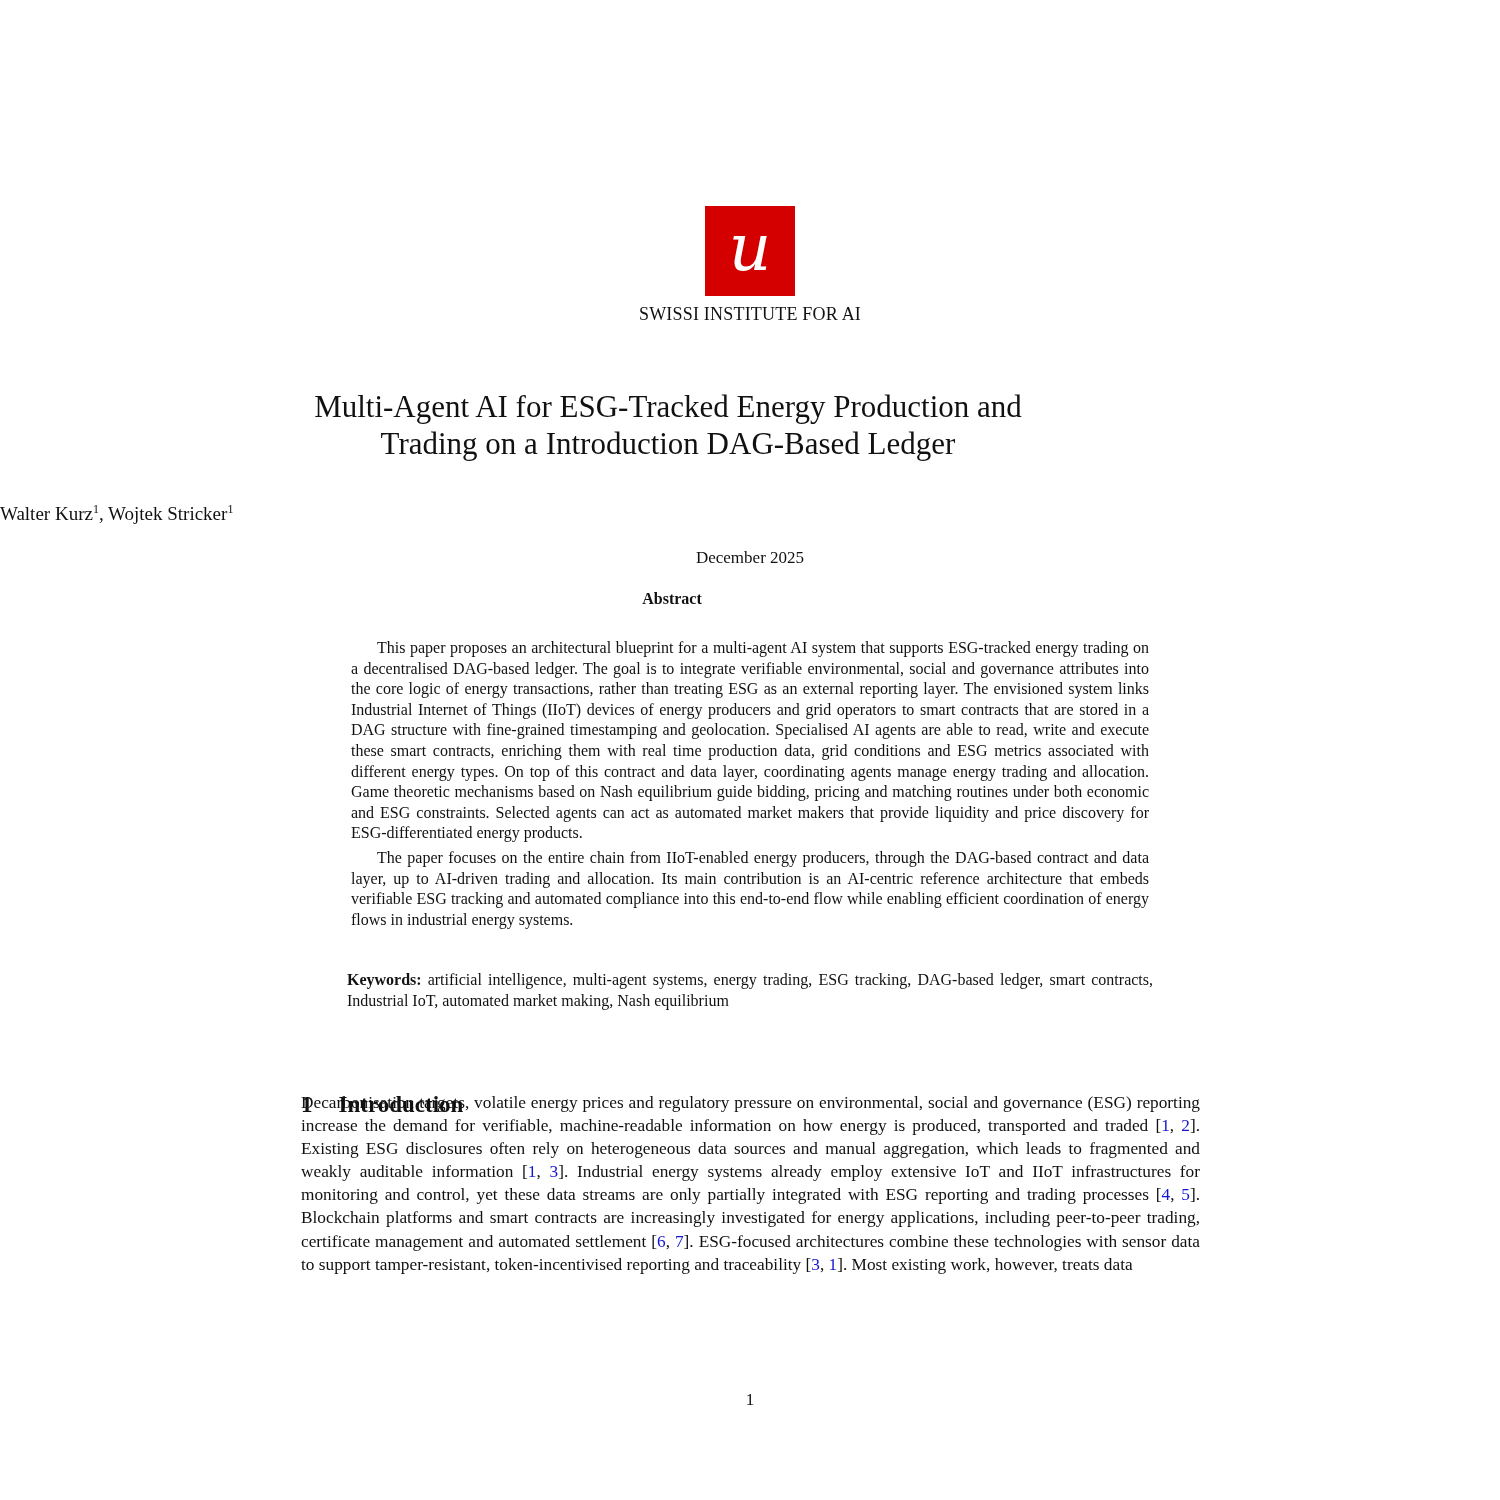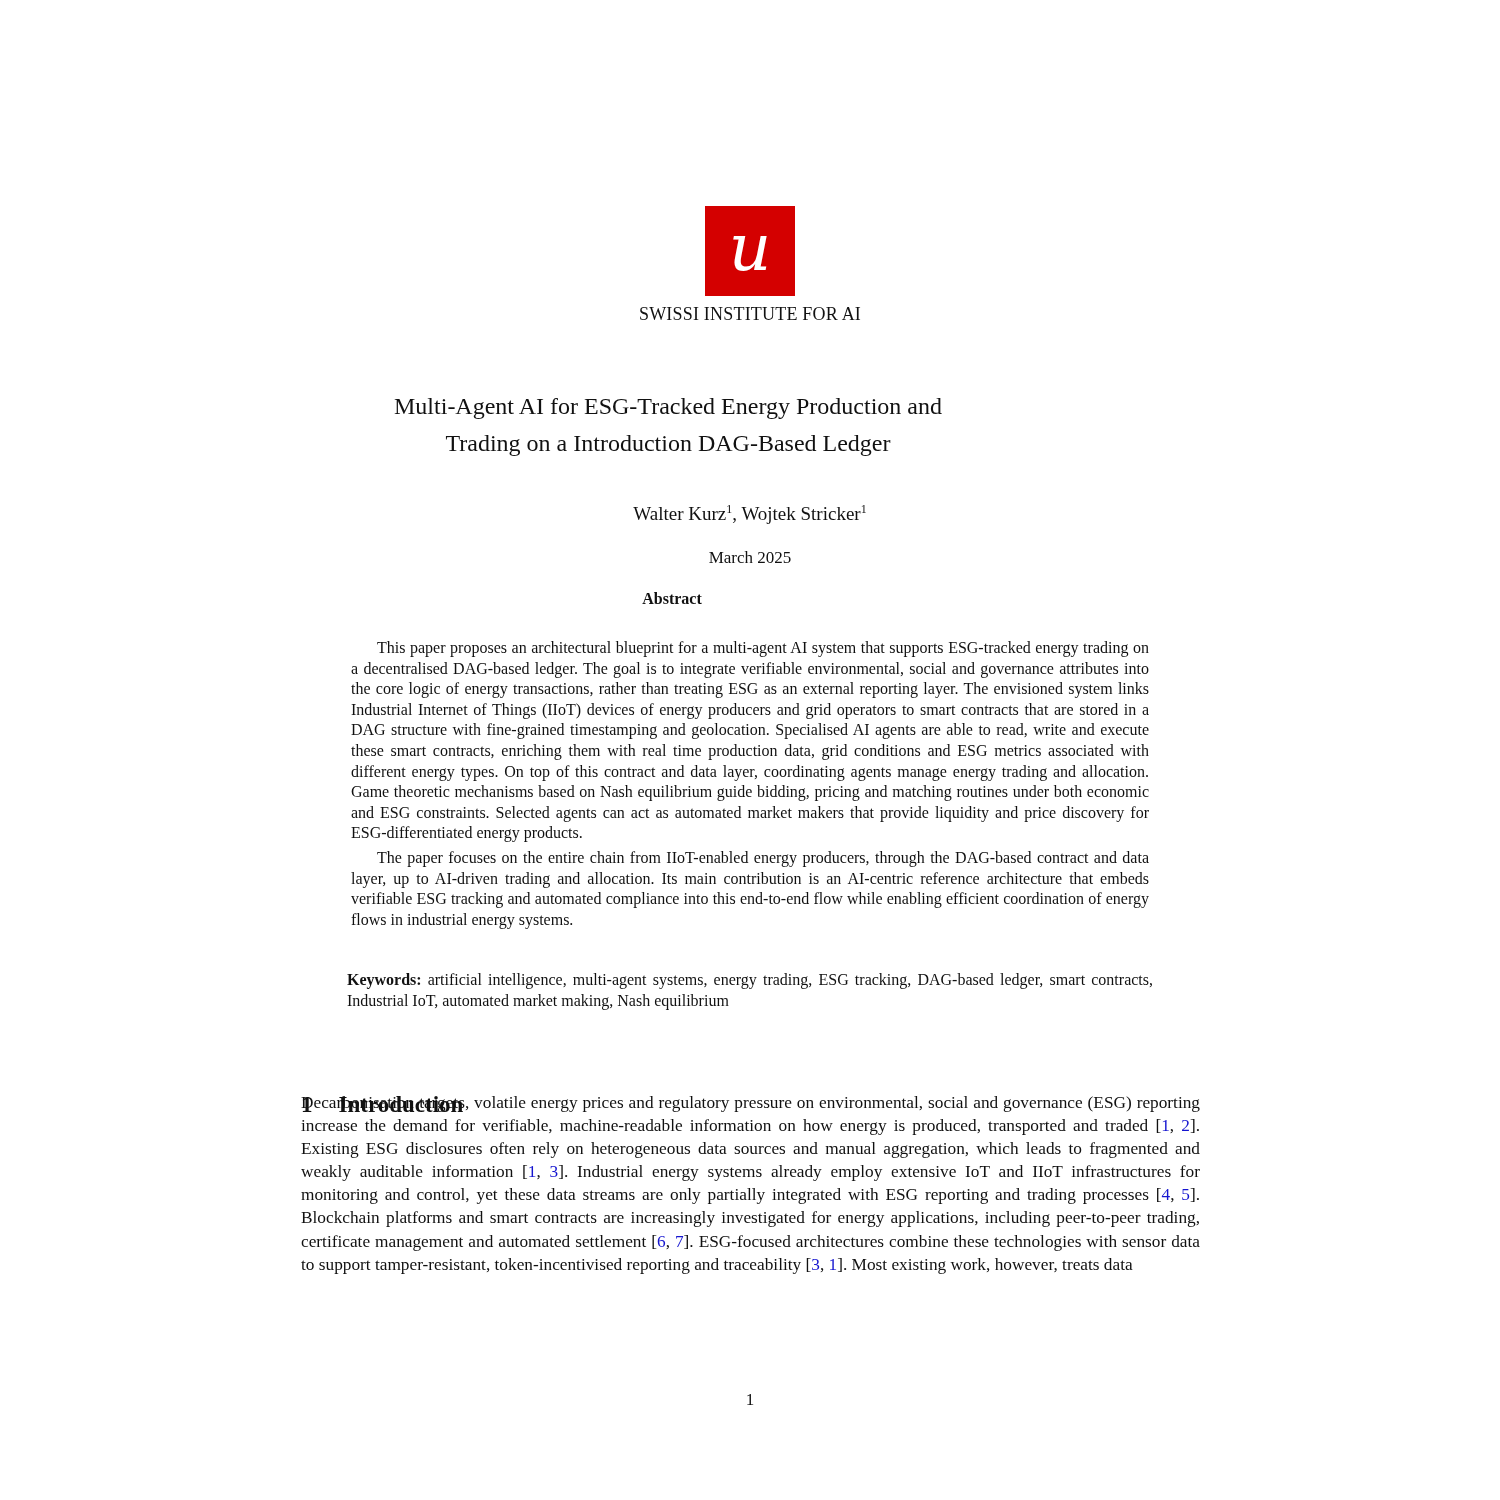--- a/index.html
+++ b/index.html
@@ -18,24 +18,24 @@
     .logo span {
       color: #fff; font-family: "DejaVu Serif", "Liberation Serif", serif;
       font-style: italic; font-size: 66px; line-height: 1; margin-top: -6px;
     }
     .institute {
       position: absolute; top: 304px; left: 0; width: 1500px; text-align: center;
       font-family: "Liberation Serif", serif; font-size: 18px; letter-spacing: 0.2px;
     }
     .title {
       position: absolute; top: 388px; left: 0; width: 1336px; text-align: center;
-      font-family: "Liberation Serif", serif; font-size: 24px; line-height: 37px;
+      font-family: "Liberation Serif", serif; font-size: 31px; line-height: 37px;
     }
     .authors {
-      position: absolute; top: 503px; left: 0; width: 1500px; text-align: center;
+      position: absolute; top: 503px; left: 0; width: 1500px; text-align: left;
       font-family: "Liberation Serif", serif; font-size: 19px;
     }
     .authors sup { font-size: 12px; vertical-align: 7px; line-height: 0; }
     .date {
       position: absolute; top: 548px; left: 0; width: 1500px; text-align: center;
       font-family: "Liberation Serif", serif; font-size: 17px;
     }
     .abstract-head {
       position: absolute; top: 590px; left: 0; width: 1344px; text-align: center;
       font-family: "Liberation Serif", serif; font-size: 16px; font-weight: bold;
@@ -80,21 +80,21 @@
 
   <div class="title">
     <div>Multi-Agent AI for ESG-Tracked Energy Production and</div>
     <div>Trading on a Introduction DAG-Based Ledger</div>
   </div>
 
   <div class="authors">
     <span>Walter Kurz</span><sup>1</sup><span>, </span><span>Wojtek Stricker</span><sup>1</sup>
   </div>
 
-  <div class="date">March 2025</div>
+  <div class="date">December 2025</div>
 
   <div class="abstract-head">Abstract</div>
   <div class="abstract">
     <p>This paper proposes an architectural blueprint for a multi-agent AI system that supports ESG-tracked energy trading on a decentralised DAG-based ledger. The goal is to integrate verifiable environmental, social and governance attributes into the core logic of energy transactions, rather than treating ESG as an external reporting layer. The envisioned system links Industrial Internet of Things (IIoT) devices of energy producers and grid operators to smart contracts that are stored in a DAG structure with fine-grained timestamping and geolocation. Specialised AI agents are able to read, write and execute these smart contracts, enriching them with real time production data, grid conditions and ESG metrics associated with different energy types. On top of this contract and data layer, coordinating agents manage energy trading and allocation. Game theoretic mechanisms based on Nash equilibrium guide bidding, pricing and matching routines under both economic and ESG constraints. Selected agents can act as automated market makers that provide liquidity and price discovery for ESG-differentiated energy products.</p>
     <p>The paper focuses on the entire chain from IIoT-enabled energy producers, through the DAG-based contract and data layer, up to AI-driven trading and allocation. Its main contribution is an AI-centric reference architecture that embeds verifiable ESG tracking and automated compliance into this end-to-end flow while enabling efficient coordination of energy flows in industrial energy systems.</p>
   </div>
 
   <div class="keywords">
     <b>Keywords:</b><span>artificial intelligence, multi-agent systems, energy trading, ESG tracking, DAG-based ledger, smart contracts, Industrial IoT, automated market making, Nash equilibrium</span>
   </div>

